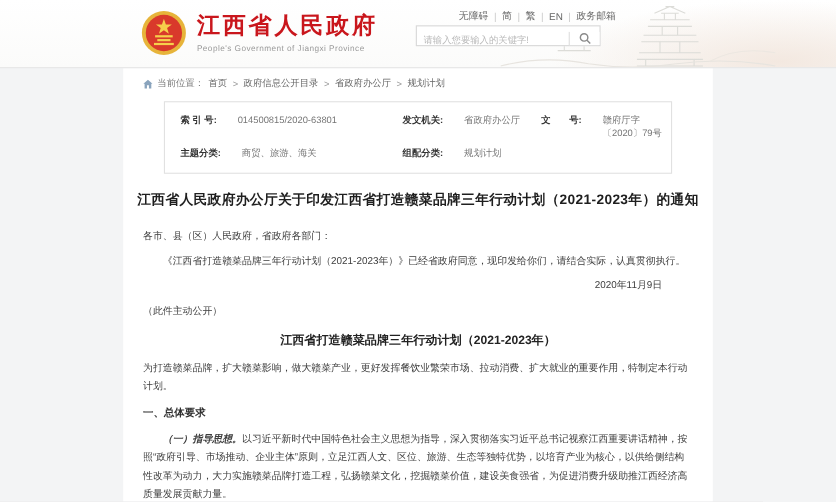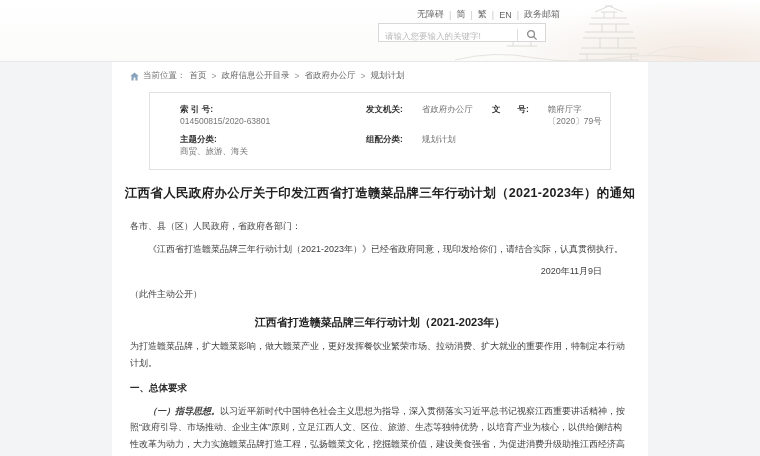--- a/index.html
+++ b/index.html
@@ -57,21 +57,21 @@
   .breadcrumb a { color:#666; text-decoration:none; cursor:pointer; }
   .bc-sep { color:#999; margin:0 1px; }
   .home-icon { display:flex; align-items:center; }
   
   .meta-table {
     width:462px; margin:5px auto 0; border:1px solid #e1e1e1; background:#fff;
     font-size:8.5px; padding:8px 0;
   }
   .meta-row { display:flex; padding:3px 0; }
   .meta-cell { display:flex; padding-left:14px; align-items:baseline; }
-  .meta-cell.c1 { width:202px;flex-direction:column; }
+  .meta-cell.c1 { width:202px; }
   .meta-cell.c2 { width:126px; }
   .meta-cell.c3 { flex:1; }
   .meta-label { font-weight:bold; color:#333; margin-right:3px; white-space:pre; }
   .meta-value { color:#757575;margin-left:16px; }
   
   .doc-title {
     margin:15px 0 0; text-align:center; font-size:12.5px; font-weight:bold;
     color:#1f1f1f; white-space:nowrap; letter-spacing:0.3px;
   }
   .doc-body { padding:10px 18px 0; font-size:9px; color:#3d3d3d; line-height:1.85; }
@@ -100,20 +100,34 @@
       <path d="M149 10 L149 16 M159 10 L159 16 M142 16 L166 16 M136 16 L142 16 M172 16 L166 16 M134 22 L174 22"></path>
       <path d="M147 22 L147 30 M161 22 L161 30 M138 30 L170 30 M130 30 L138 30 M178 30 L170 30 M128 36 L180 36"></path>
       <path d="M145 36 L145 46 M163 36 L163 46 M135 46 L173 46 M126 46 L135 46 M182 46 L173 46 M124 52 L184 52 M132 52 L132 58 M176 52 L176 58 M124 58 L184 58"></path>
 
       <path d="M60 28 L74 28 M67 22 L60 28 M67 22 L74 28 M62 28 L62 36 M72 28 L72 36 M56 36 L78 36 M58 36 L58 44 M76 36 L76 44 M52 44 L82 44"></path>
 
       <path d="M0 58 Q40 48 80 56 Q120 62 160 56 Q205 50 250 58" stroke="#e7e4df"></path>
       <path d="M190 54 Q215 40 250 46" stroke="#ece7e1"></path>
     </svg>
 
+    <div class="brand">
+      <svg class="emblem" viewBox="0 0 42 42">
+        <circle cx="21" cy="21" r="20" fill="#e7b43a"></circle>
+        <circle cx="21" cy="21" r="16.5" fill="#d9392b"></circle>
+        <polygon fill="#f6cf4b" points="21,8 22.8,13.2 28.2,13.2 23.9,16.4 25.5,21.6 21,18.4 16.5,21.6 18.1,16.4 13.8,13.2 19.2,13.2"></polygon>
+        <rect x="13" y="23" width="16" height="2" fill="#f6cf4b"></rect>
+        <rect x="15" y="26.5" width="12" height="2" fill="#f6cf4b"></rect>
+        <rect x="12" y="30" width="18" height="2" fill="#f6cf4b"></rect>
+      </svg>
+      <div class="brand-text">
+        <div class="site-name">江西省人民政府</div>
+        <div class="site-name-en">People's Government of Jiangxi Province</div>
+      </div>
+    </div>
 
     <nav class="top-links">
       <a>无障碍</a>
       <span class="sep">|</span>
       <a>简</a>
       <span class="sep">|</span>
       <a>繁</a>
       <span class="sep">|</span>
       <a>EN</a>
       <span class="sep">|</span>

